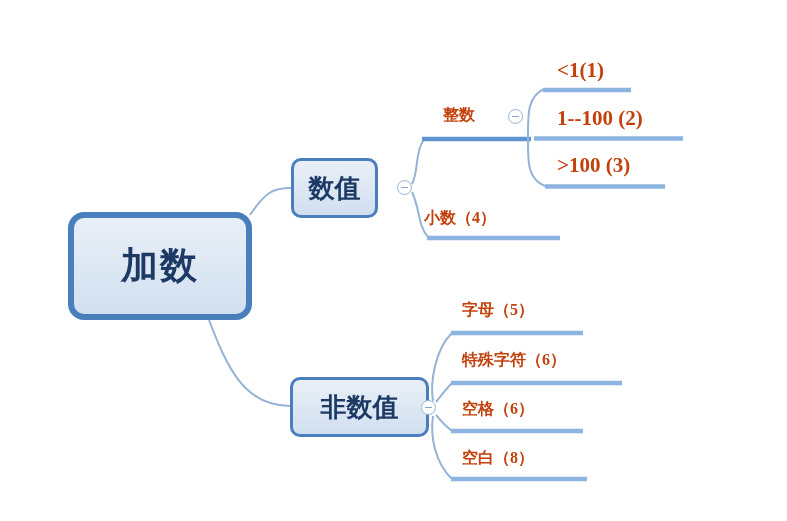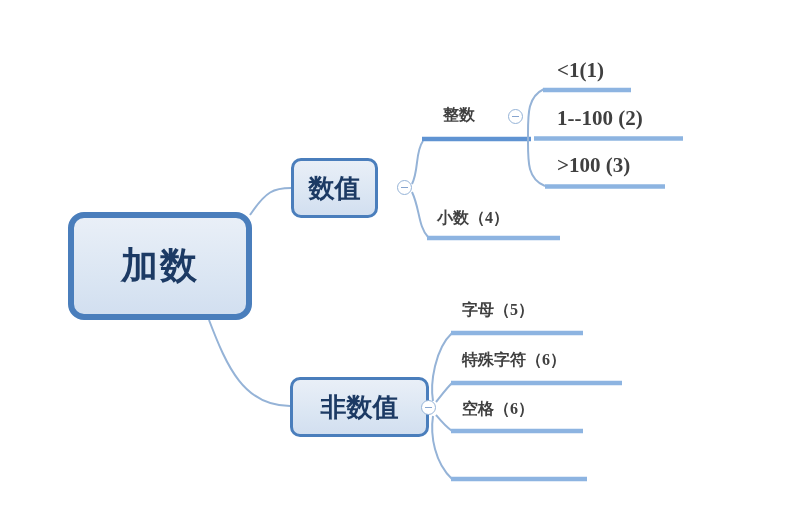--- a/index.html
+++ b/index.html
@@ -12,21 +12,21 @@
     position:absolute;display:flex;align-items:center;justify-content:center;
     box-sizing:border-box;color:#1c3a64;font-weight:bold;
     background:linear-gradient(180deg,#e9eff7 0%,#dbe6f3 60%,#d2dff0 100%);
     border:3px solid #4a7ebc;border-radius:10px;
   }
   .node.root{
     border-width:6px;border-radius:16px;font-size:37px;letter-spacing:2px;
   }
   .node.main{font-size:26px;}
   .leaf{
-    position:absolute;color:#404040;font-weight:600;font-size:21px;
+    position:absolute;color:#c2410c;font-weight:600;font-size:21px;
     font-family:"Liberation Serif","DejaVu Serif",serif;white-space:nowrap;
   }
   .leaf.cjk{font-size:16px;}
   .collapse{
     position:absolute;width:15px;height:15px;border-radius:50%;
     background:#ffffff;border:1.5px solid #95b3d7;box-sizing:border-box;
     display:flex;align-items:center;justify-content:center;cursor:pointer;
   }
   .collapse .minus{display:block;width:7px;height:1.6px;background:#87a5cf;}
 </style>
@@ -81,19 +81,20 @@
   <div class="collapse" style="left:421px;top:400px;">
     <span class="minus"></span>
   </div>
 
   <div class="leaf cjk" style="left:443px;top:105px;">整数</div>
 
   <div class="leaf" style="left:557px;top:58px;">&lt;1(1)</div>
   <div class="leaf" style="left:557px;top:106px;">1--100 (2)</div>
   <div class="leaf" style="left:557px;top:153px;">&gt;100 (3)</div>
 
-  <div class="leaf cjk" style="left:437px;top:208px;">小数（4）</div>
+  <div class="leaf cjk" style="left:424px;top:208px;">小数（4）</div>
 
   <div class="leaf cjk" style="left:462px;top:300px;">字母（5）</div>
   <div class="leaf cjk" style="left:462px;top:350px;">特殊字符（6）</div>
   <div class="leaf cjk" style="left:462px;top:399px;">空格（6）</div>
+  <div class="leaf cjk" style="left:462px;top:448px;">空白（8）</div>
 
 </div>
 
 </body></html>

